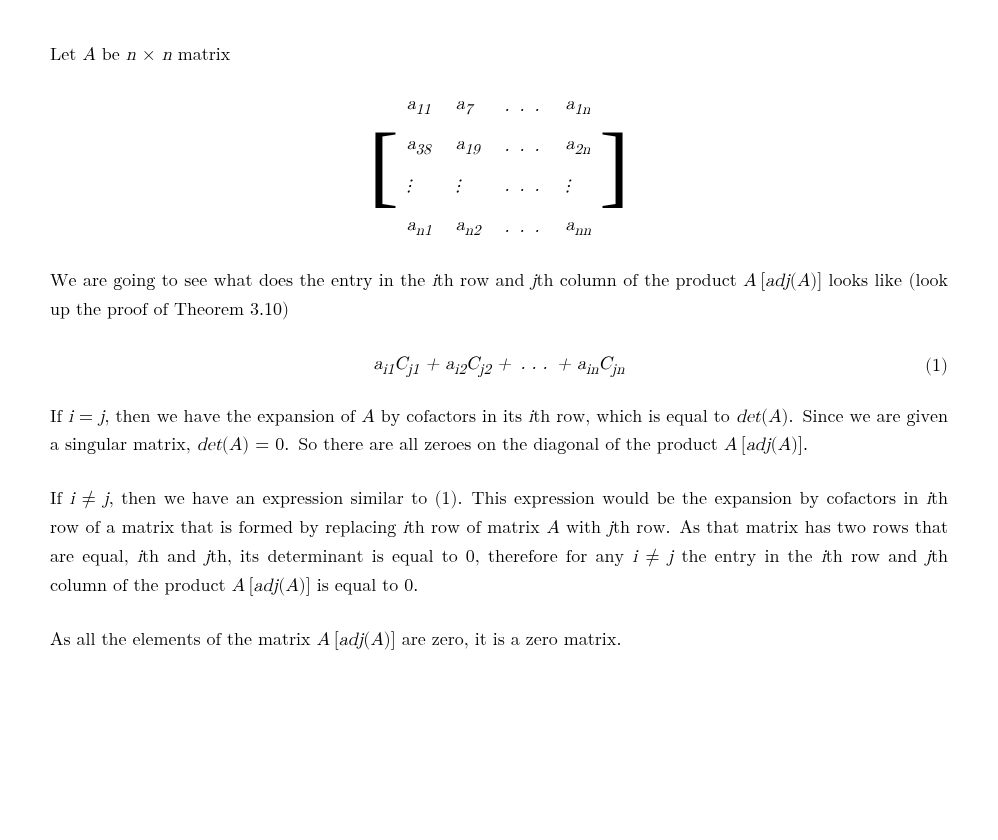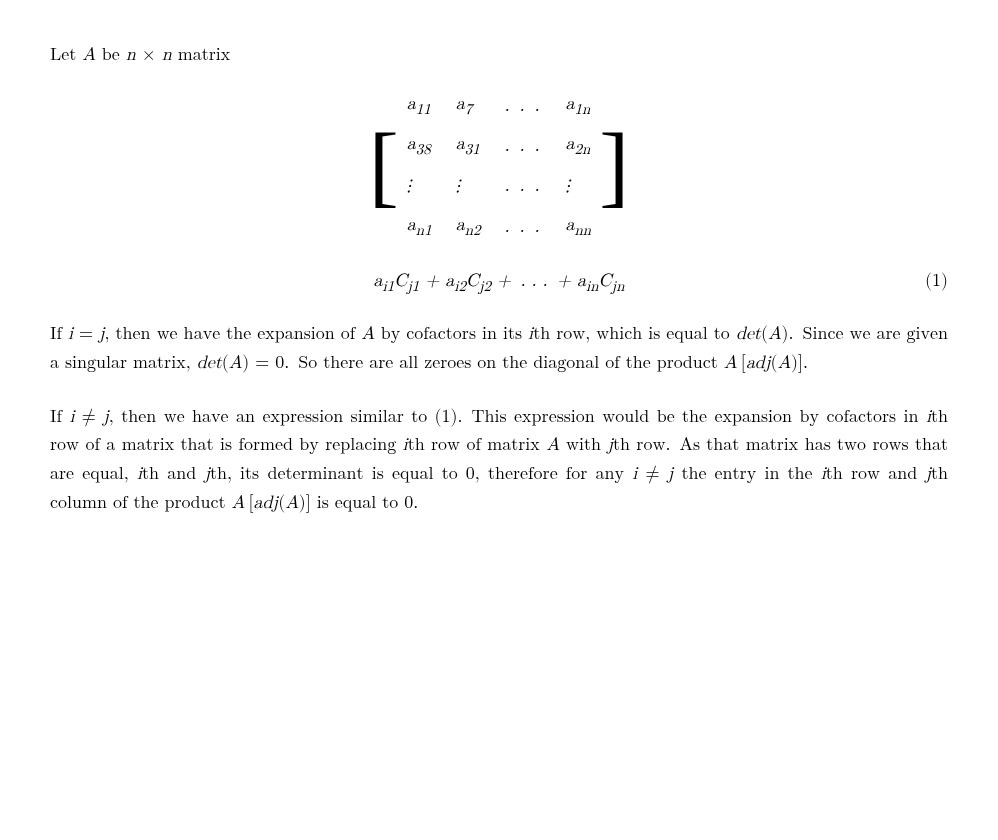--- a/index.html
+++ b/index.html
@@ -72,20 +72,21 @@
       white-space: nowrap;
     }
 
     em {
       font-style: italic;
     }
 
     .equation-line {
       display: flex;
       justify-content: center;
+      align-items: center;
       margin: 20px 0;
       position: relative;
     }
 
     .equation-number {
       position: absolute;
       right: 0;
     }
 
     .equation-content {
@@ -119,52 +120,58 @@
     <div class="matrix-bracket-wrap">
       <div class="bracket-left">[</div>
       <div class="matrix-grid">
 
         <div class="matrix-cell"><em>a</em><sub>11</sub></div>
         <div class="matrix-cell"><em>a</em><sub>7</sub></div>
         <div class="matrix-cell cdots">. . .</div>
         <div class="matrix-cell"><em>a</em><sub>1<em>n</em></sub></div>
 
         <div class="matrix-cell"><em>a</em><sub>38</sub></div>
-        <div class="matrix-cell"><em>a</em><sub>31</sub></div>
+        <div class="matrix-cell"><em>a</em><sub>19</sub></div>
         <div class="matrix-cell cdots">. . .</div>
         <div class="matrix-cell"><em>a</em><sub>2<em>n</em></sub></div>
 
         <div class="matrix-cell vdots">⋮</div>
         <div class="matrix-cell vdots">⋮</div>
         <div class="matrix-cell cdots">. . .</div>
         <div class="matrix-cell vdots">⋮</div>
 
         <div class="matrix-cell"><em>a</em><sub><em>n</em>1</sub></div>
         <div class="matrix-cell"><em>a</em><sub><em>n</em>2</sub></div>
         <div class="matrix-cell cdots">. . .</div>
         <div class="matrix-cell"><em>a</em><sub><em>nn</em></sub></div>
       </div>
       <div class="bracket-right">]</div>
     </div>
   </div>
 
+  <div class="block-paragraph">
+    <span>We are going to see what does the entry in the <em>i</em>th row and <em>j</em>th column of the product <em>A</em> [<em>adj</em>(<em>A</em>)] looks like (look up the proof of Theorem 3.10)</span>
+  </div>
 
   <div class="equation-line">
     <span class="equation-content">
       <em>a</em><sub><em>i</em>1</sub><em>C</em><sub><em>j</em>1</sub> + <em>a</em><sub><em>i</em>2</sub><em>C</em><sub><em>j</em>2</sub> +  . . .  + <em>a</em><sub><em>in</em></sub><em>C</em><sub><em>jn</em></sub>
     </span>
     <span class="equation-number">(1)</span>
   </div>
 
   <div class="block-paragraph">
     <span>If <em>i</em> = <em>j</em>, then we have the expansion of <em>A</em> by cofactors in its <em>i</em>th row, which is equal to <em>det</em>(<em>A</em>). Since we are given a singular matrix, <em>det</em>(<em>A</em>) = 0. So there are all zeroes on the diagonal of the product <em>A</em> [<em>adj</em>(<em>A</em>)].</span>
   </div>
 
   <div style="margin-bottom: 1.2em;"></div>
 
   <div class="block-paragraph">
     <span>If <em>i</em> ≠ <em>j</em>, then we have an expression similar to (1). This expression would be the expansion by cofactors in <em>i</em>th row of a matrix that is formed by replacing <em>i</em>th row of matrix <em>A</em> with <em>j</em>th row. As that matrix has two rows that are equal, <em>i</em>th and <em>j</em>th, its determinant is equal to 0, therefore for any <em>i</em> ≠ <em>j</em> the entry in the <em>i</em>th row and <em>j</em>th column of the product <em>A</em> [<em>adj</em>(<em>A</em>)] is equal to 0.</span>
   </div>
 
   <div style="margin-bottom: 1.2em;"></div>
 
+  <div class="block-paragraph">
+    <span>As all the elements of the matrix <em>A</em> [<em>adj</em>(<em>A</em>)] are zero, it is a zero matrix.</span>
+  </div>
 
 </div>
 
 </body></html>

